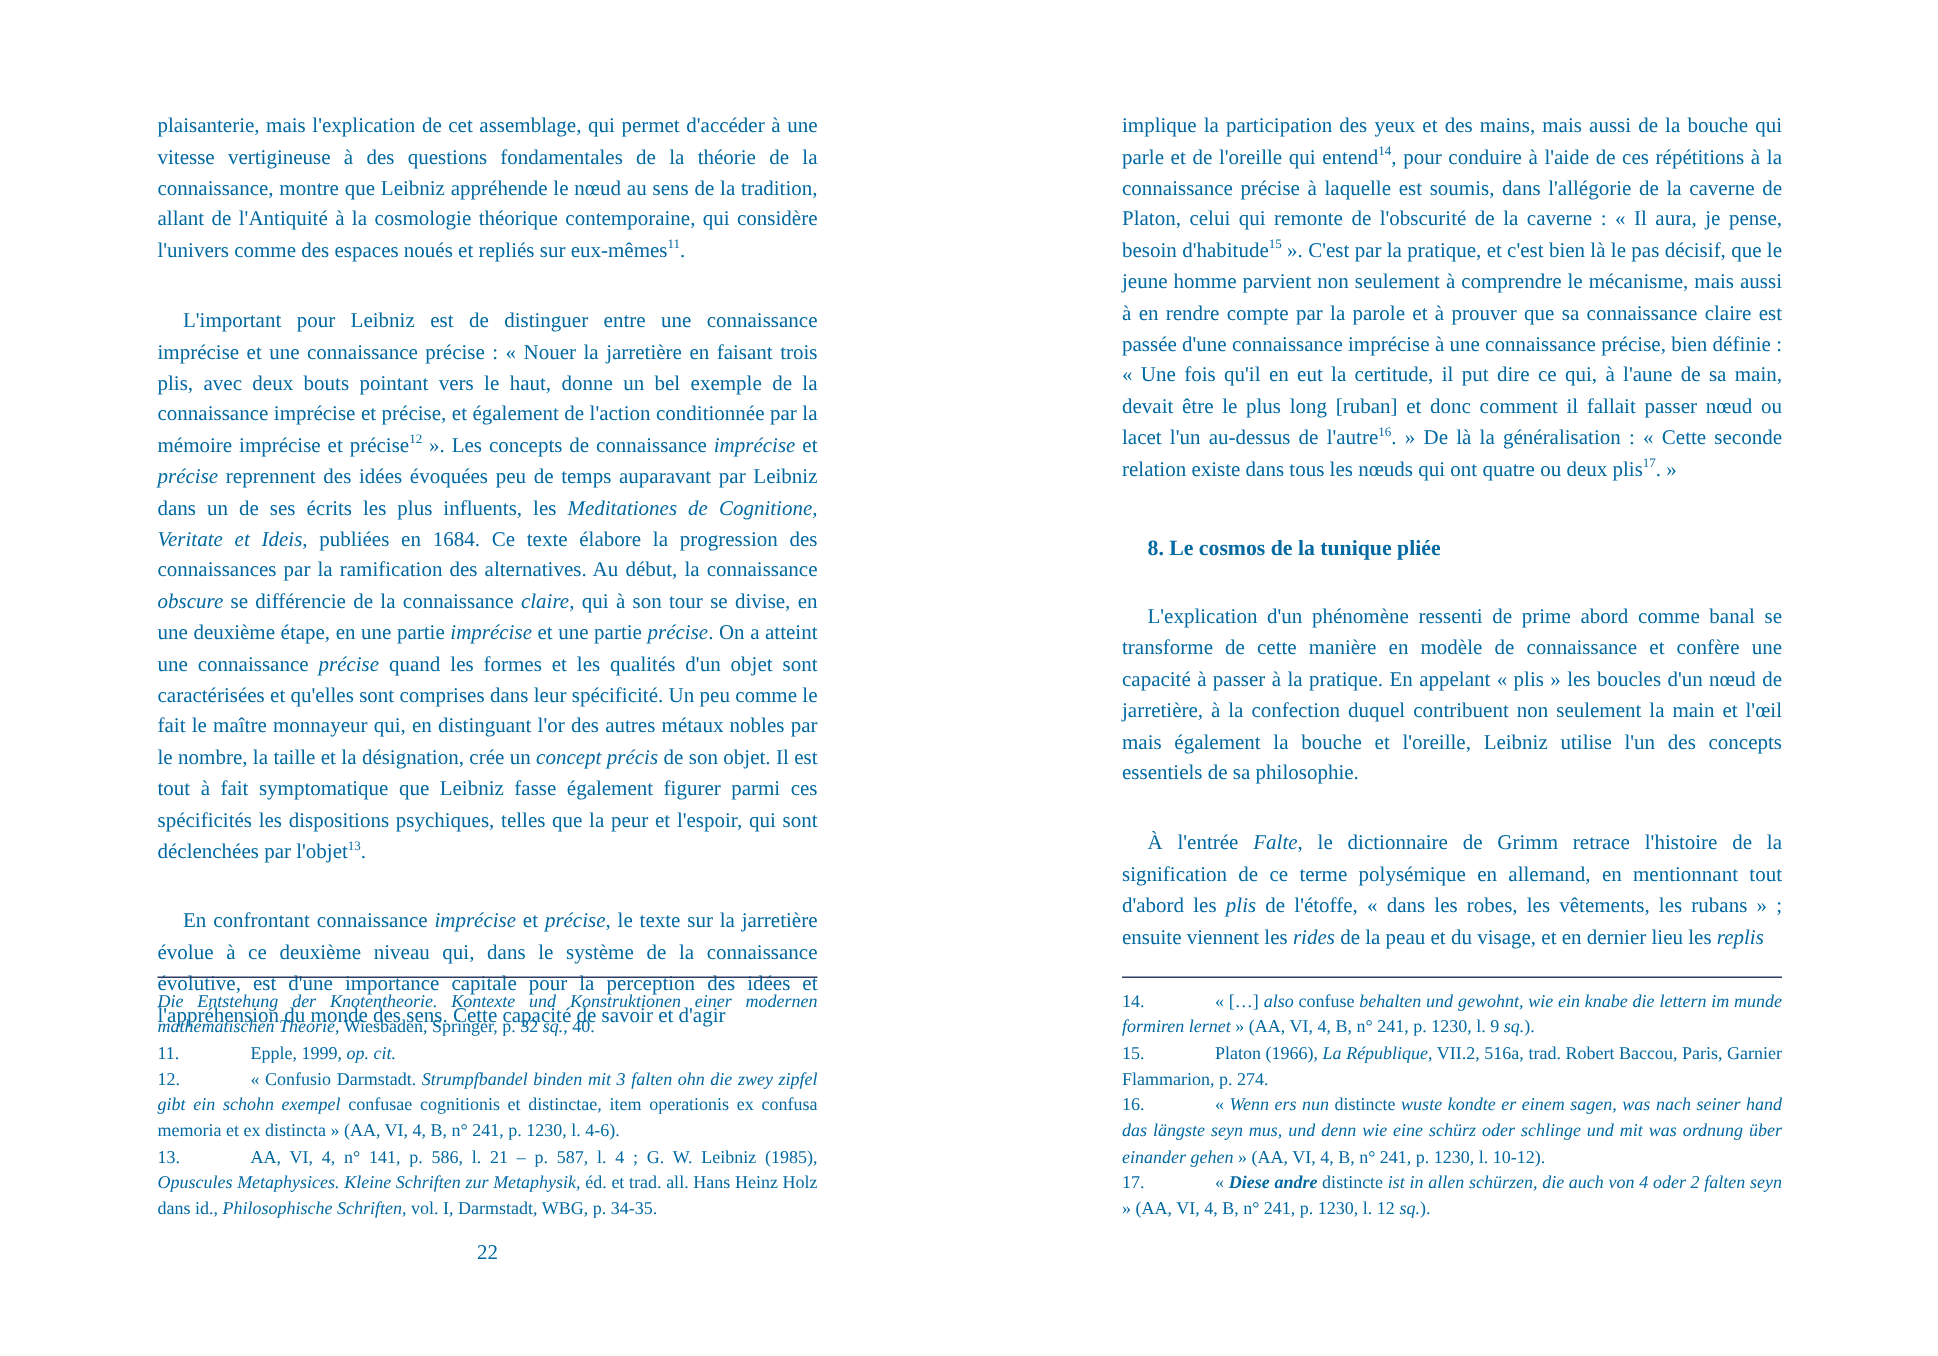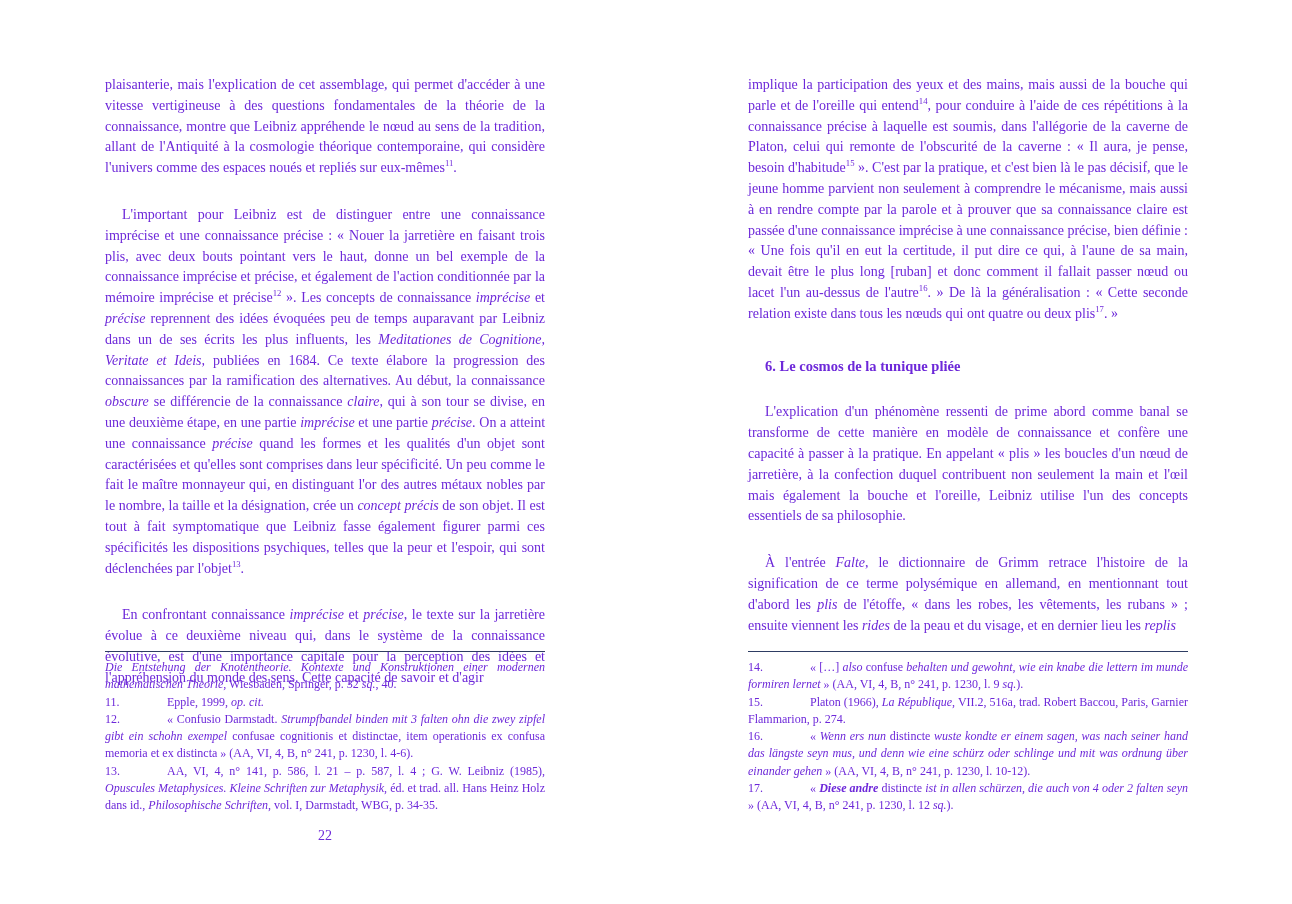--- a/index.html
+++ b/index.html
@@ -1,21 +1,21 @@
 <!DOCTYPE html>
 <html lang="fr"><head>
 <meta charset="utf-8">
 <style>
   html,body{margin:0;padding:0;background:#ffffff;}
   .spread{
     position:relative;
     width:1292px;height:904px;
     background:#ffffff;
     font-family:"Liberation Serif","DejaVu Serif",serif;
-    color:#6d28d9;
+    color:#0369a1;
     overflow:hidden;
   }
   .page{position:absolute;top:0;height:904px;width:440px;}
   .page-left{left:105px;}
   .page-right{left:748px;}
   .body-text{
     position:absolute;top:75px;left:0;width:440px;
     font-size:14px;line-height:20.8px;text-align:justify;
   }
   .para{margin:0;}
@@ -53,21 +53,21 @@
           <div class="footnote"><span class="fn-num">12.</span><span>« Confusio Darmstadt. </span><span style="font-style: italic;">Strumpfbandel binden mit 3 falten ohn die zwey zipfel gibt ein schohn exempel</span><span> confusae cognitionis et distinctae, item operationis ex confusa memoria et ex distincta » (AA, VI, 4, B, n° 241, p. 1230, l. 4-6).</span></div>
           <div class="footnote"><span class="fn-num">13.</span><span>AA, VI, 4, n° 141, p. 586, l. 21 – p. 587, l. 4 ; G. W. Leibniz (1985), </span><span style="font-style: italic;">Opuscules Metaphysices. Kleine Schriften zur Metaphysik</span><span>, éd. et trad. all. Hans Heinz Holz dans id., </span><span style="font-style: italic;">Philosophische Schriften</span><span>, vol. I, Darmstadt, WBG, p. 34-35.</span></div>
         </div>
     </div>
     <div class="page-num">22</div>
   </section>
 
   <section class="page page-right">
     <div class="body-text">
         <p class="para"><span>implique la participation des yeux et des mains, mais aussi de la bouche qui parle et de l'oreille qui entend</span><sup>14</sup><span>, pour conduire à l'aide de ces répétitions à la connaissance précise à laquelle est soumis, dans l'allégorie de la caverne de Platon, celui qui remonte de l'obscurité de la caverne : « Il aura, je pense, besoin d'habitude</span><sup>15</sup><span> ». C'est par la pratique, et c'est bien là le pas décisif, que le jeune homme parvient non seulement à comprendre le mécanisme, mais aussi à en rendre compte par la parole et à prouver que sa connaissance claire est passée d'une connaissance imprécise à une connaissance précise, bien définie : « Une fois qu'il en eut la certitude, il put dire ce qui, à l'aune de sa main, devait être le plus long [ruban] et donc comment il fallait passer nœud ou lacet l'un au-dessus de l'autre</span><sup>16</sup><span>. » De là la généralisation : « Cette seconde relation existe dans tous les nœuds qui ont quatre ou deux plis</span><sup>17</sup><span>. »</span></p>
-        <p class="heading"><span style="font-weight: bold;">6. Le cosmos de la tunique pliée</span></p>
+        <p class="heading"><span style="font-weight: bold;">8. Le cosmos de la tunique pliée</span></p>
         <p class="para indent"><span>L'explication d'un phénomène ressenti de prime abord comme banal se transforme de cette manière en modèle de connaissance et confère une capacité à passer à la pratique. En appelant « plis » les boucles d'un nœud de jarretière, à la confection duquel contribuent non seulement la main et l'œil mais également la bouche et l'oreille, Leibniz utilise l'un des concepts essentiels de sa philosophie.</span></p>
         <p class="para indent"><span>À l'entrée </span><span style="font-style: italic;">Falte</span><span>, le dictionnaire de Grimm retrace l'histoire de la signification de ce terme polysémique en allemand, en mentionnant tout d'abord les </span><span style="font-style: italic;">plis</span><span> de l'étoffe, « dans les robes, les vêtements, les rubans » ; ensuite viennent les </span><span style="font-style: italic;">rides</span><span> de la peau et du visage, et en dernier lieu les </span><span style="font-style: italic;">replis</span></p>
       </div>
     <div class="footnotes">
       <div class="fn-rule"></div>
       <div>
           <div class="footnote"><span class="fn-num">14.</span><span>« […] </span><span style="font-style: italic;">also</span><span> confuse </span><span style="font-style: italic;">behalten und gewohnt, wie ein knabe die lettern im munde formiren lernet</span><span> » (AA, VI, 4, B, n° 241, p. 1230, l. 9 </span><span style="font-style: italic;">sq.</span><span>).</span></div>
           <div class="footnote"><span class="fn-num">15.</span><span>Platon (1966), </span><span style="font-style: italic;">La République</span><span>, VII.2, 516a, trad. Robert Baccou, Paris, Garnier Flammarion, p. 274.</span></div>
           <div class="footnote"><span class="fn-num">16.</span><span>« </span><span style="font-style: italic;">Wenn ers nun</span><span> distincte </span><span style="font-style: italic;">wuste kondte er einem sagen, was nach seiner hand das längste seyn mus, und denn wie eine schürz oder schlinge und mit was ordnung über einander gehen</span><span> » (AA, VI, 4, B, n° 241, p. 1230, l. 10-12).</span></div>
           <div class="footnote"><span class="fn-num">17.</span><span>« </span><span style="font-style: italic; font-weight: bold;">Diese andre</span><span> distincte </span><span style="font-style: italic;">ist in allen schürzen, die auch von 4 oder 2 falten seyn</span><span> » (AA, VI, 4, B, n° 241, p. 1230, l. 12 </span><span style="font-style: italic;">sq.</span><span>).</span></div>

